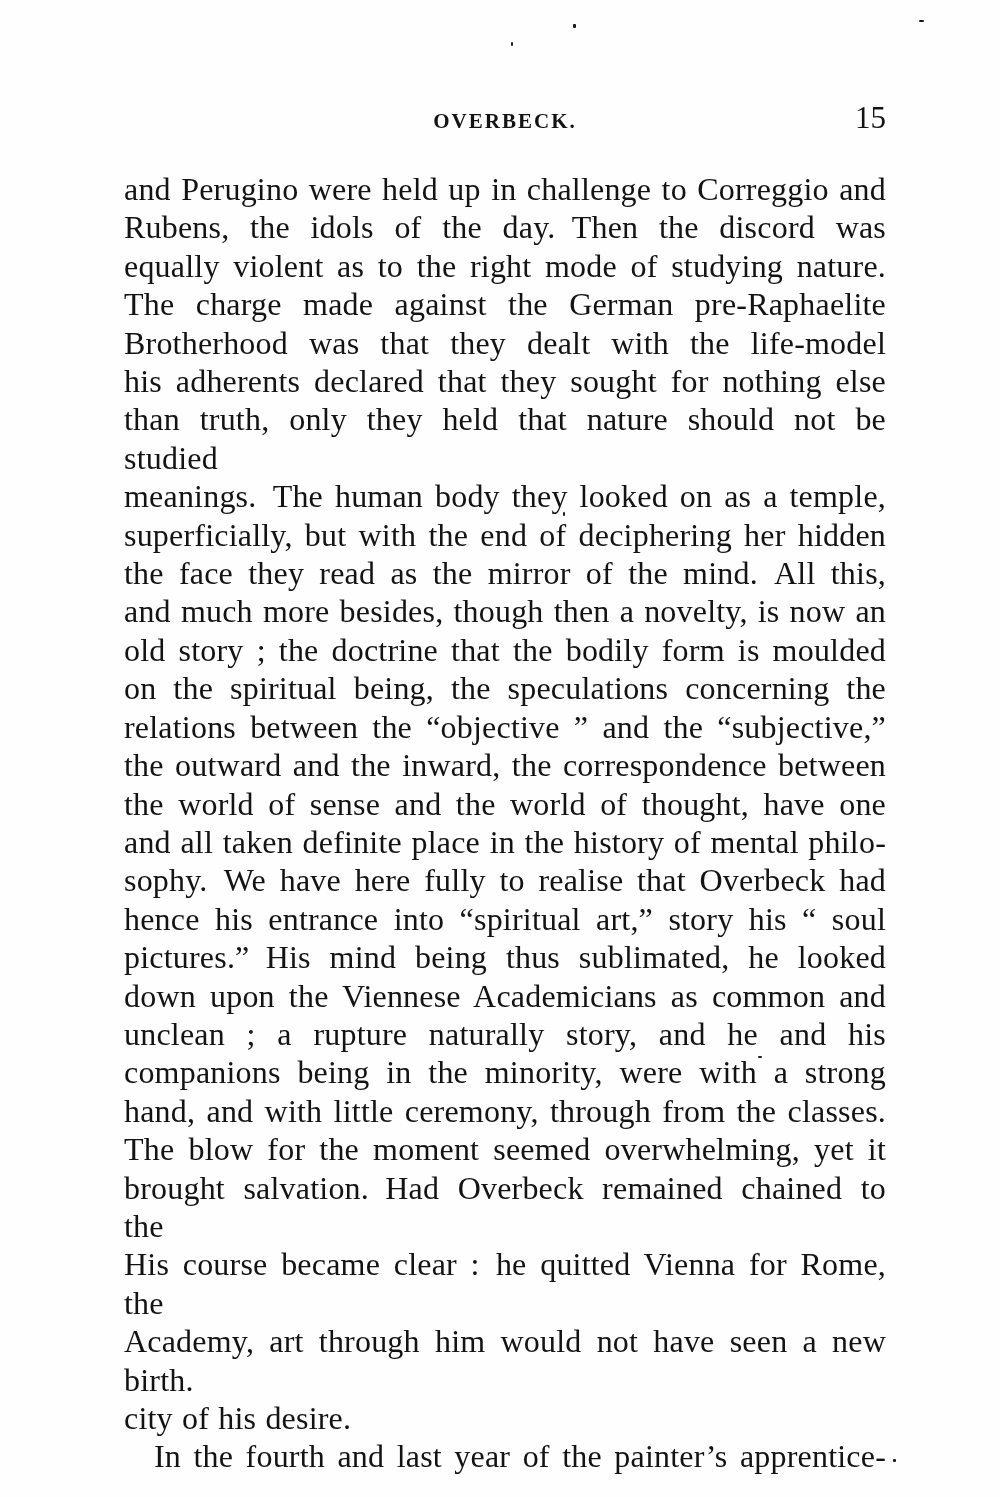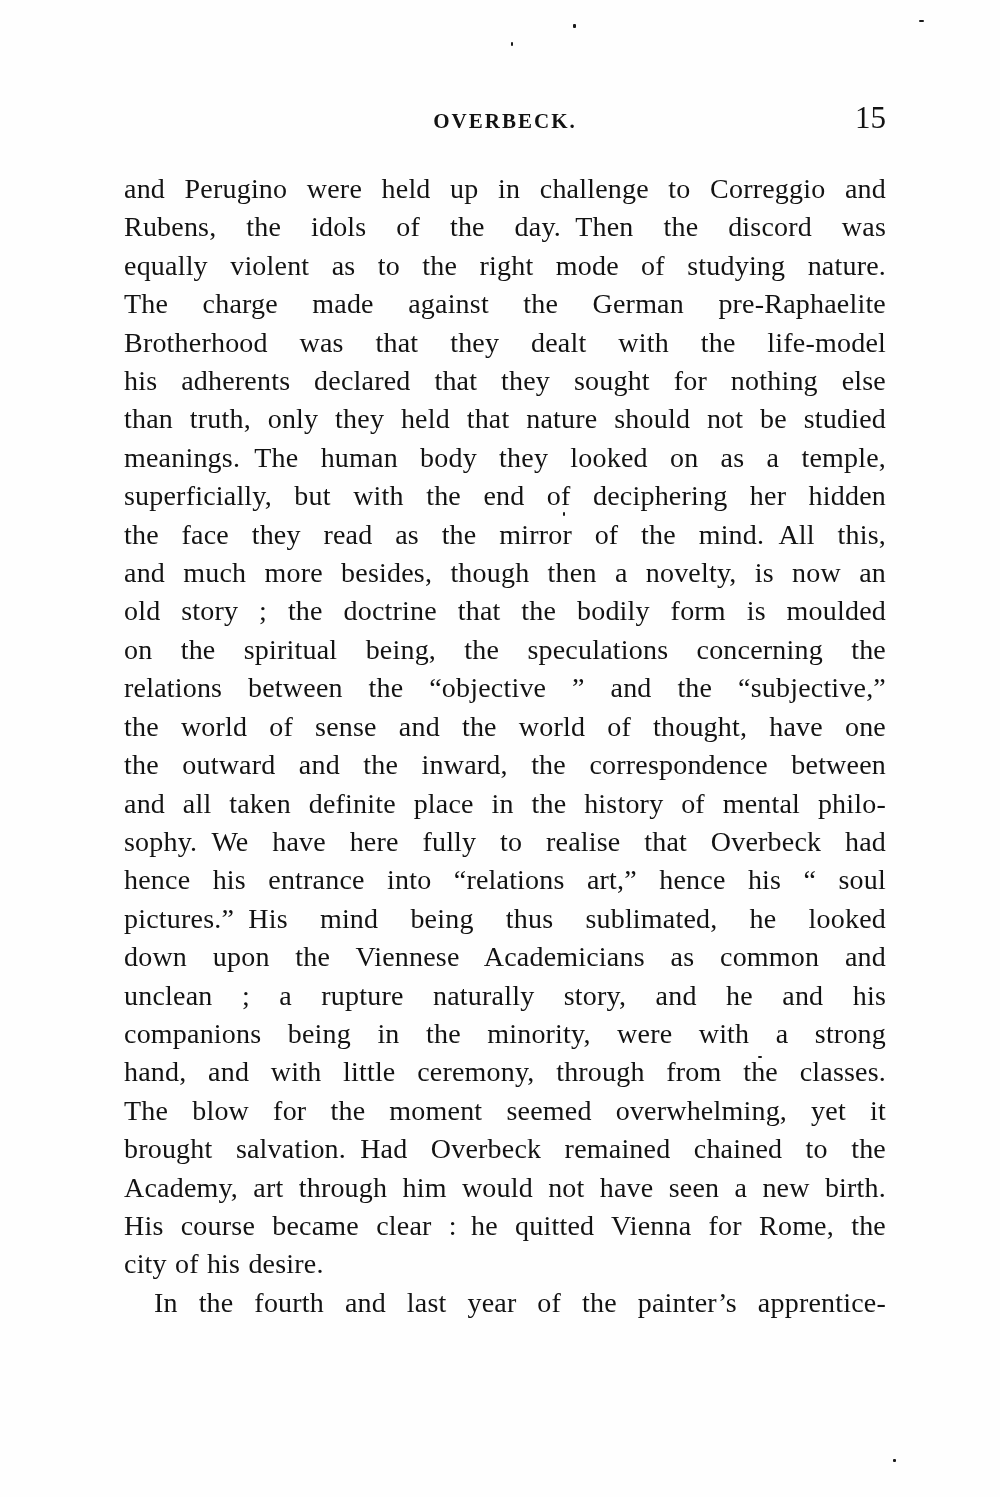--- a/index.html
+++ b/index.html
@@ -48,21 +48,21 @@
     font-size: 31px;
     line-height: 34px;
   }
   .body-text {
     position: absolute;
     top: 170px;
     left: 0;
     width: 100%;
   }
   .line {
-    font-size: 28px;
+    font-size: 32px;
     line-height: 38.4px;
     text-align: justify;
     text-align-last: justify;
     letter-spacing: 0.2px;
     word-spacing: 1px;
   }
   .line.pend {
     text-align-last: left;
   }
   .line.indent {
@@ -91,34 +91,34 @@
         <div class="line">Brotherhood was that they dealt with the life-model</div>
         <div class="line">his adherents declared that they sought for nothing else</div>
         <div class="line">than truth, only they held that nature should not be studied</div>
         <div class="line">meanings. The human body they looked on as a temple,</div>
         <div class="line">superficially, but with the end of deciphering her hidden</div>
         <div class="line">the face they read as the mirror of the mind. All this,</div>
         <div class="line">and much more besides, though then a novelty, is now an</div>
         <div class="line">old story ; the doctrine that the bodily form is moulded</div>
         <div class="line">on the spiritual being, the speculations concerning the</div>
         <div class="line">relations between the “objective ” and the “subjective,”</div>
+        <div class="line">the outward and the inward, the correspondence between</div>
         <div class="line">the world of sense and the world of thought, have one</div>
-        <div class="line">the outward and the inward, the correspondence between</div>
         <div class="line">and all taken definite place in the history of mental philo-</div>
         <div class="line">sophy. We have here fully to realise that Overbeck had</div>
-        <div class="line">hence his entrance into “relations art,” hence his “ soul</div>
+        <div class="line">hence his entrance into “spiritual art,” story his “ soul</div>
         <div class="line">pictures.” His mind being thus sublimated, he looked</div>
         <div class="line">down upon the Viennese Academicians as common and</div>
         <div class="line">unclean ; a rupture naturally story, and he and his</div>
         <div class="line">companions being in the minority, were with a strong</div>
         <div class="line">hand, and with little ceremony, through from the classes.</div>
         <div class="line">The blow for the moment seemed overwhelming, yet it</div>
         <div class="line">brought salvation. Had Overbeck remained chained to the</div>
+        <div class="line">His course became clear : he quitted Vienna for Rome, the</div>
         <div class="line">Academy, art through him would not have seen a new birth.</div>
-        <div class="line">His course became clear : he quitted Vienna for Rome, the</div>
         <div class="line pend">city of his desire.</div>
         <div class="line indent">In the fourth and last year of the painter’s apprentice-</div>
       </div>
   </div>
   <div>
       <div class="speck" style="left: 573px; top: 24px; width: 3px; height: 4px;"></div>
       <div class="speck" style="left: 511px; top: 42px; width: 2px; height: 4px;"></div>
       <div class="speck" style="left: 919px; top: 20px; width: 5px; height: 2px;"></div>
       <div class="speck" style="left: 563px; top: 512px; width: 2px; height: 4px;"></div>
       <div class="speck" style="left: 758px; top: 1056px; width: 4px; height: 2px;"></div>

